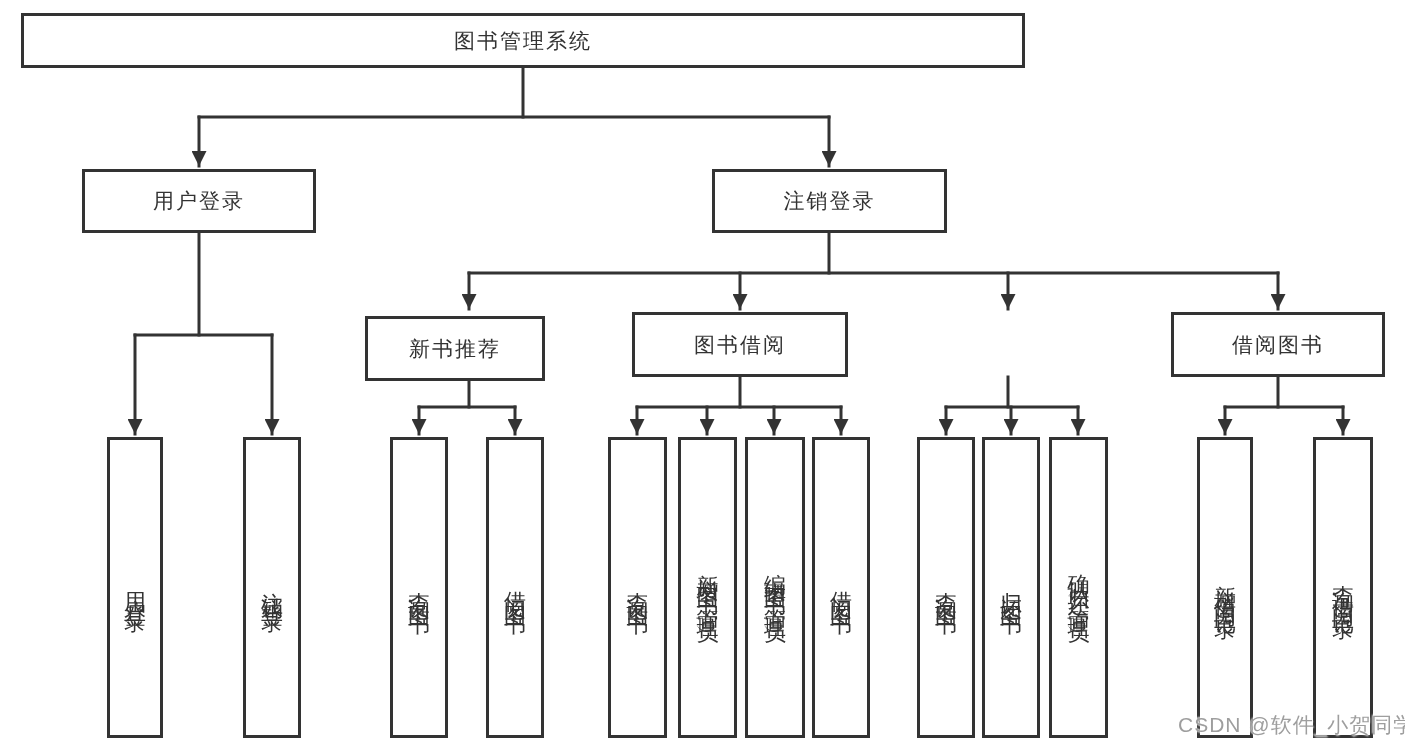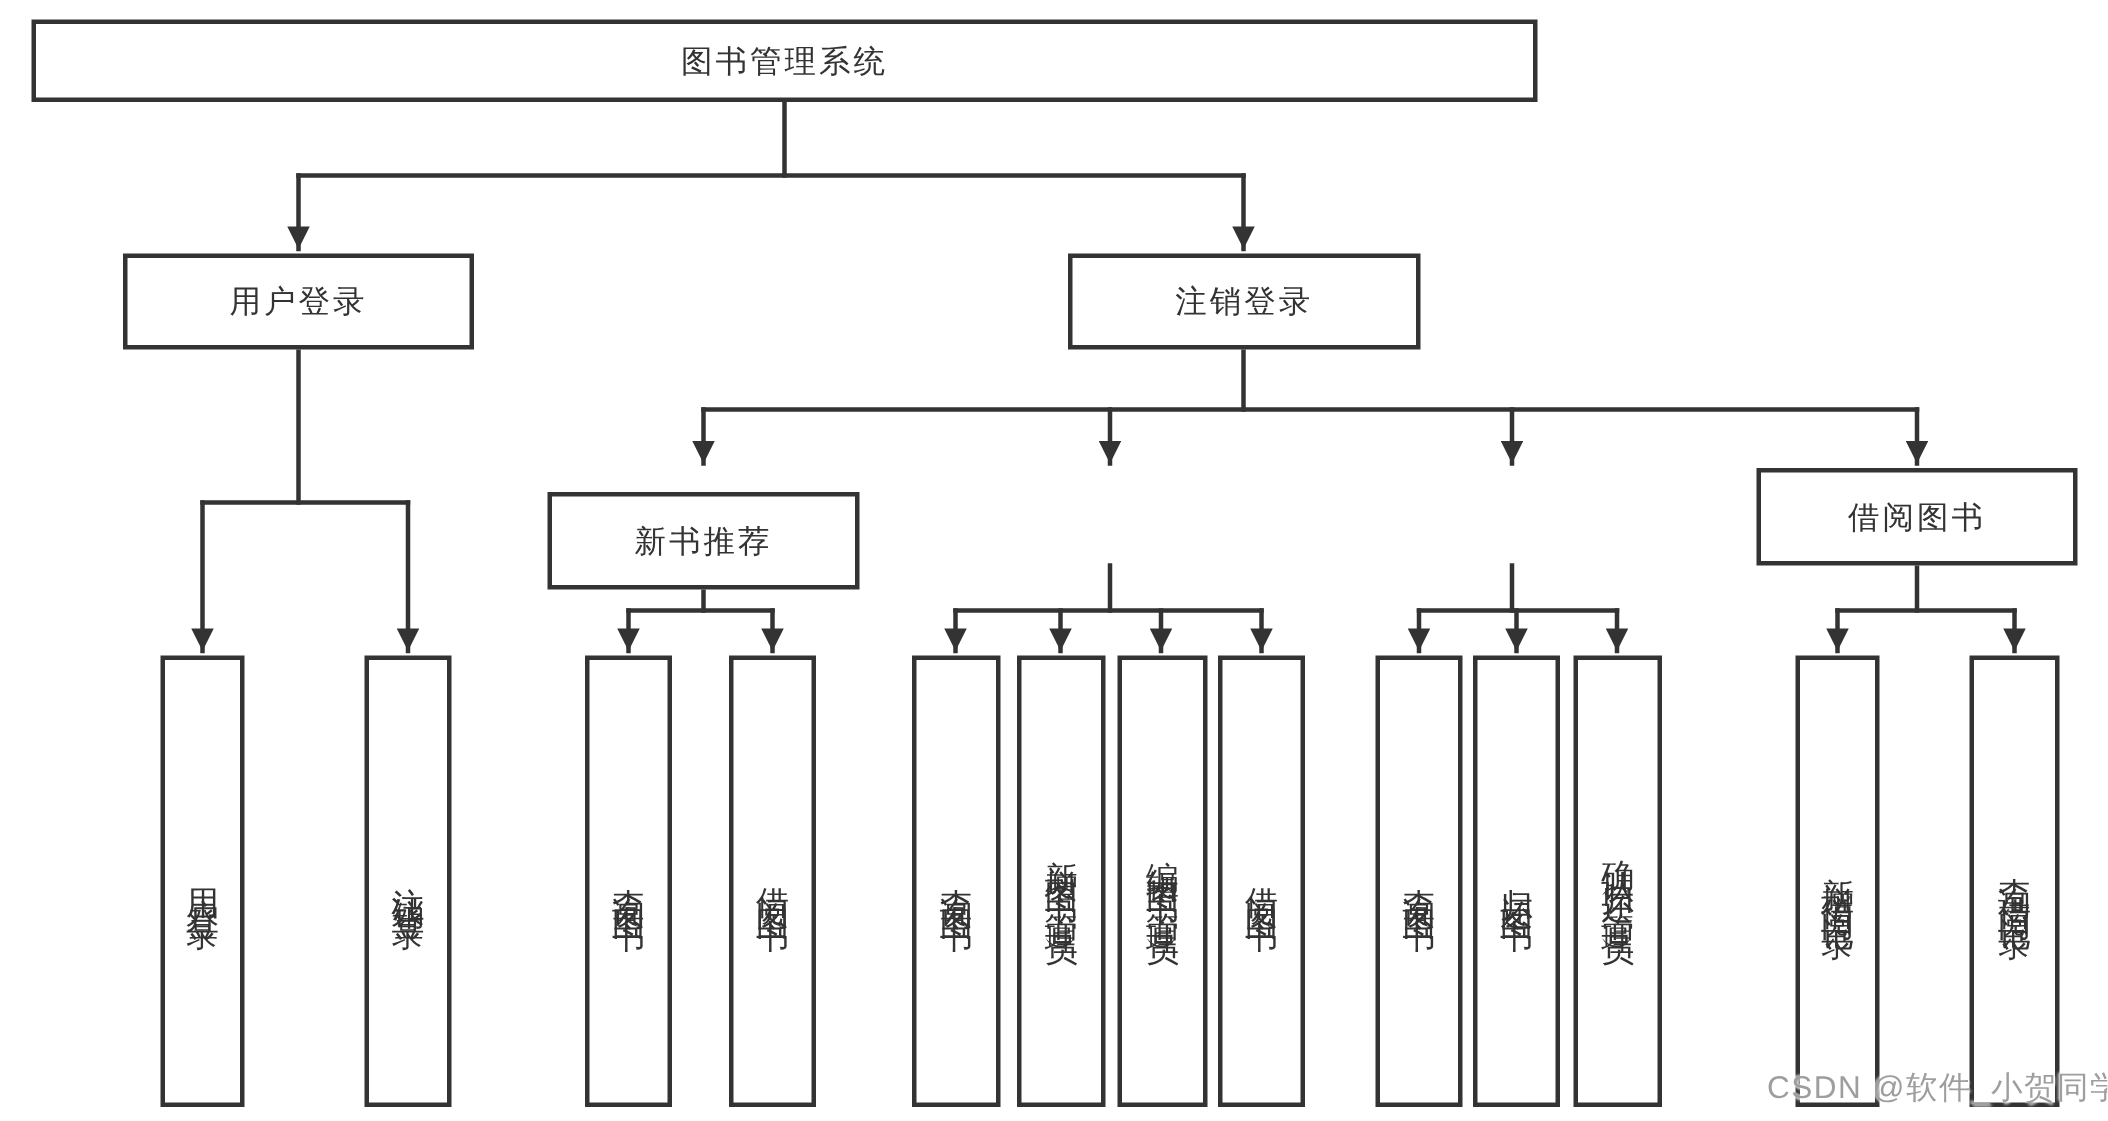--- a/index.html
+++ b/index.html
@@ -113,21 +113,22 @@
     <line x1="1225" y1="407" x2="1343" y2="407"></line>
     <line x1="1225" y1="407" x2="1225" y2="434" marker-end="url(#arrow)"></line>
     <line x1="1343" y1="407" x2="1343" y2="434" marker-end="url(#arrow)"></line>
   </svg>
 
   <div class="box" style="left:21px; top:13px; width:1004px; height:55px;text-align:right;">图书管理系统</div>
 
   <div class="box" style="left:82px; top:169px; width:234px; height:64px;">用户登录</div>
   <div class="box" style="left:712px; top:169px; width:235px; height:64px;">注销登录</div>
 
-  <div class="box" style="left:365px; top:328px; width:208px; height:65px;">新书推荐</div>
+  <div class="box" style="left:365px; top:316px; width:180px; height:65px;">新书推荐</div>
+  <div class="box" style="left:632px; top:312px; width:216px; height:65px;">图书借阅</div>
   <div class="box" style="left:1171px; top:312px; width:214px; height:65px;">借阅图书</div>
 
   <div class="box leaf" style="left:107px; top:437px; width:56px; height:301px;">
     <span class="vtext">用户登录</span>
   </div>
   <div class="box leaf" style="left:243px; top:437px; width:58px; height:301px;">
     <span class="vtext">注销登录</span>
   </div>
 
   <div class="box leaf" style="left:390px; top:437px; width:58px; height:301px;">

